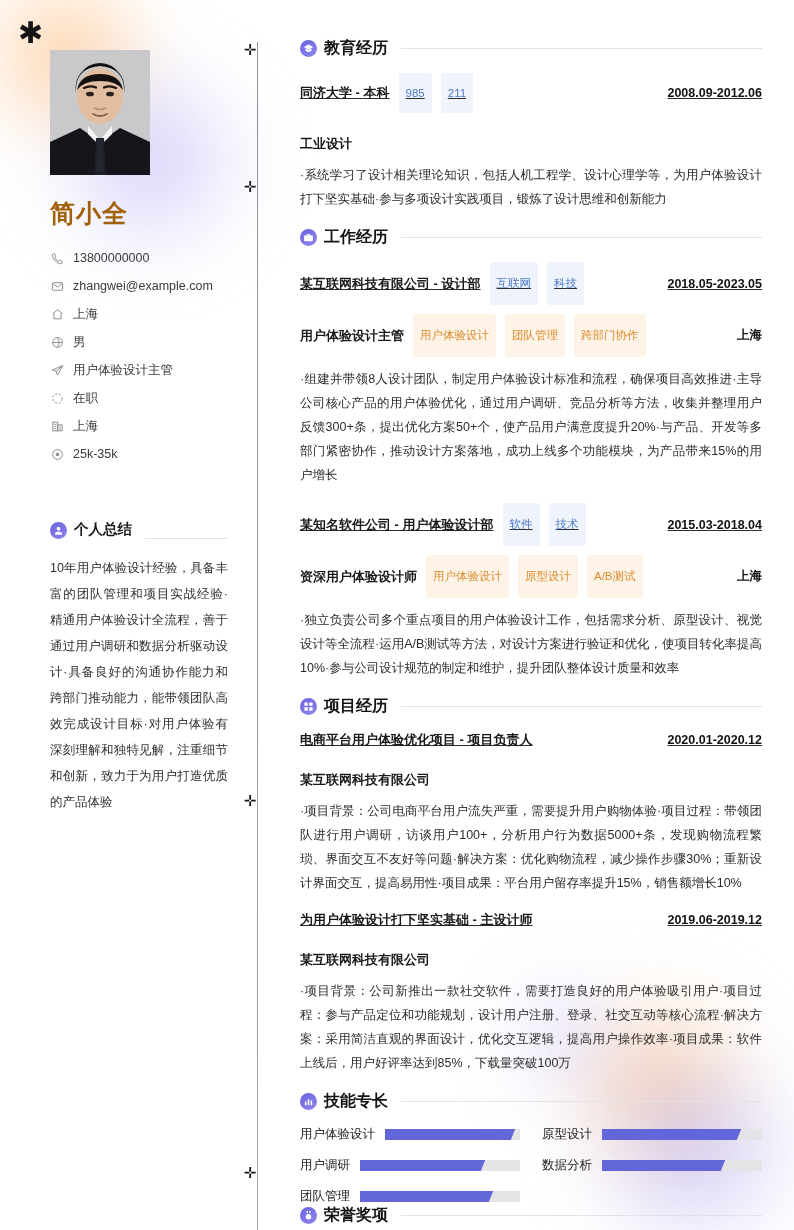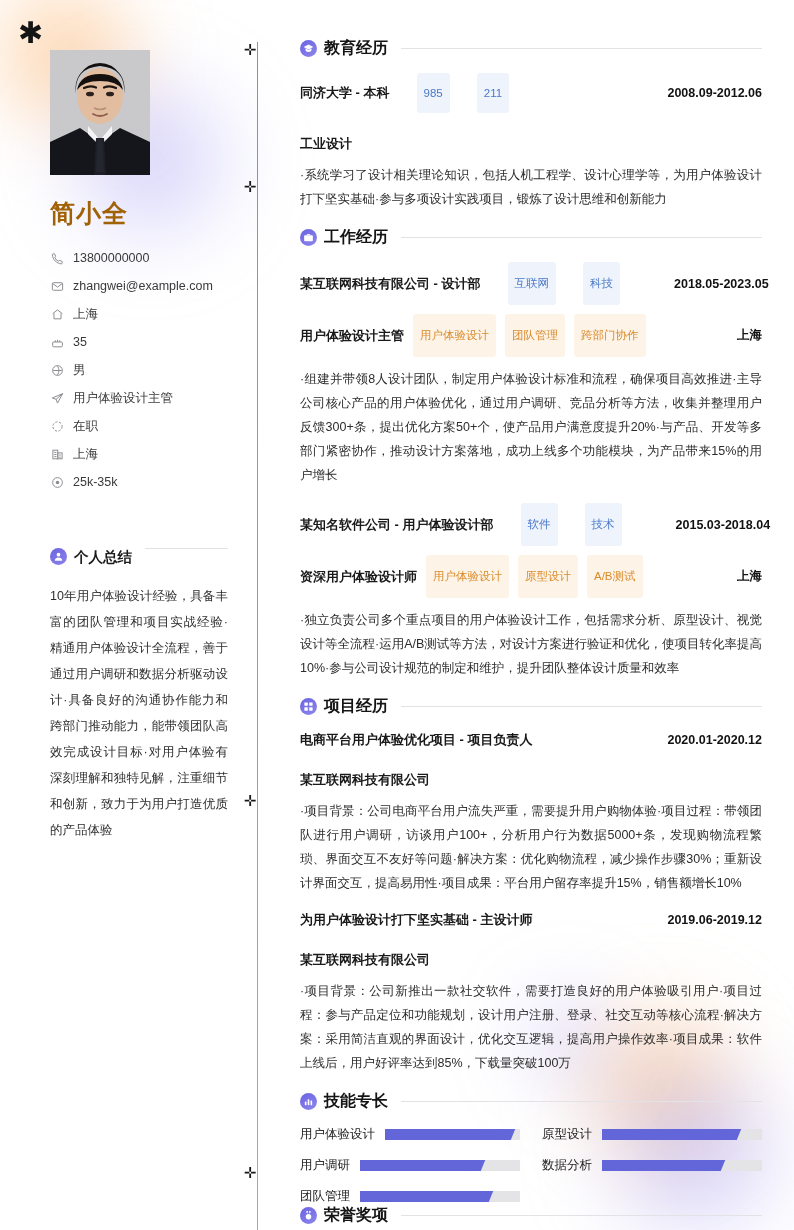--- a/index.html
+++ b/index.html
@@ -42,40 +42,40 @@
   .name { font-size: 25px; font-weight: 700; color: #a16207; letter-spacing: 1px;
     margin: 22px 0 14px 2px; }
 
   .contact-list { margin-left: 2px; }
   .contact-row { display: flex; align-items: center; gap: 9px; height: 28px; }
   .contact-ico { width: 14px; height: 14px; flex: 0 0 14px; display: flex; align-items: center; justify-content: center; color: #8b8b90; }
   .contact-ico svg { display: block; }
   .contact-txt { font-size: 12.5px; color: #3a3a3a; white-space: nowrap; text-align: right; }
 
   .summary-wrap { margin: 52px 0 0 2px; }
-  .sum-head { display: flex; align-items: flex-start; gap: 7px; }
+  .sum-head { display: flex; align-items: flex-end; gap: 7px; }
   .sum-badge { width: 17px; height: 17px; border-radius: 50%; flex: 0 0 17px;
     background: linear-gradient(145deg, #6b63e0, #8b83ea); display: flex; align-items: center; justify-content: center; }
   .sum-badge svg { display: block; }
   .sum-title { font-size: 14.5px; font-weight: 700; color: #1a1a1a; }
   .sum-rule { flex: 1; height: 1px; background: #e2e2e6; margin-left: 6px; }
   .sum-body { margin-top: 16px; font-size: 12.5px; line-height: 2.08; color: #2e2e2e; text-align: justify; }
 
   
   .main { position: absolute; left: 300px; top: 0; width: 462px; padding: 38px 0 0 0; }
 
   .sec-head { display: flex; align-items: center; gap: 7px; margin-bottom: 14px; }
   .sec-badge { width: 17px; height: 17px; border-radius: 50%; flex: 0 0 17px;
     background: linear-gradient(145deg, #6b63e0, #8e86ec); display: flex; align-items: center; justify-content: center; }
   .sec-badge svg { display: block; }
   .sec-title { font-size: 16px; font-weight: 700; color: #141414; white-space: nowrap; }
   .sec-rule { flex: 1; height: 1px; background: #e3e3e7; margin-left: 6px; }
 
   .entry { margin-bottom: 16px; }
-  .row1 { display: flex; align-items: center; gap: 27px; }
+  .row1 { display: flex; align-items: center; gap: 9px; text-decoration: underline; }
   .org { font-size: 13px; font-weight: 700; color: #1a1a1a; white-space: nowrap; }
   .spacer { flex: 1; }
   .daterange { font-size: 12.5px; font-weight: 700; color: #121212; white-space: nowrap; }
   .row2 { display: flex; align-items: center; gap: 9px; margin-top: 9px; }
   .role { font-size: 13px; font-weight: 700; color: #1a1a1a; white-space: nowrap; }
   .place { font-size: 12.5px; font-weight: 700; color: #121212; white-space: nowrap; }
   .subline { font-size: 13px; font-weight: 700; color: #1a1a1a; margin-top: 22px; }
 
   .tag { font-size: 11.5px; padding: 14px 7px; border-radius: 3px; white-space: nowrap; }
   .tag-blue { color: #4a79c9; background: #eef3fc; }
@@ -167,29 +167,20 @@
             <svg width="13" height="13" viewBox="0 0 24 24" fill="none" stroke="currentColor" stroke-width="1.8">
               <path d="M3 10.5 12 3.5l9 7"></path>
               <path d="M5.5 10v10h13V10"></path>
             </svg>
           </span>
         <span class="contact-txt">上海</span>
       </div>
       <div class="contact-row">
         <span class="contact-ico">
             <svg width="13" height="13" viewBox="0 0 24 24" fill="none" stroke="currentColor" stroke-width="1.8">
-              <rect x="3" y="11" width="18" height="9" rx="2"></rect>
-              <path d="M12 11V7M8 11V8M16 11V8"></path>
-            </svg>
-          </span>
-        <span class="contact-txt">35</span>
-      </div>
-      <div class="contact-row">
-        <span class="contact-ico">
-            <svg width="13" height="13" viewBox="0 0 24 24" fill="none" stroke="currentColor" stroke-width="1.8">
               <circle cx="12" cy="12" r="9"></circle>
               <path d="M4 12h16M12 4a14 14 0 0 1 0 16"></path>
             </svg>
           </span>
         <span class="contact-txt">男</span>
       </div>
       <div class="contact-row">
         <span class="contact-ico">
             <svg width="13" height="13" viewBox="0 0 24 24" fill="none" stroke="currentColor" stroke-width="1.8">
               <path d="M21.5 3 2.5 11l7 2.5L21.5 3z"></path>

